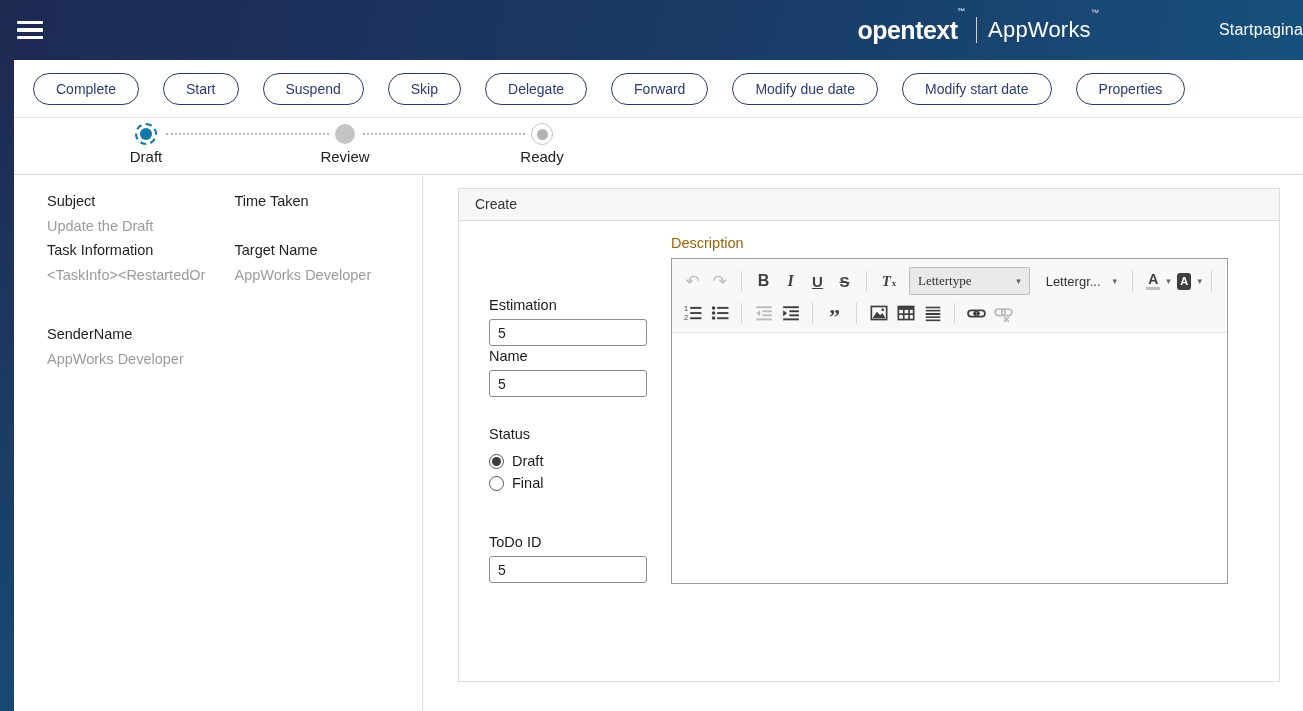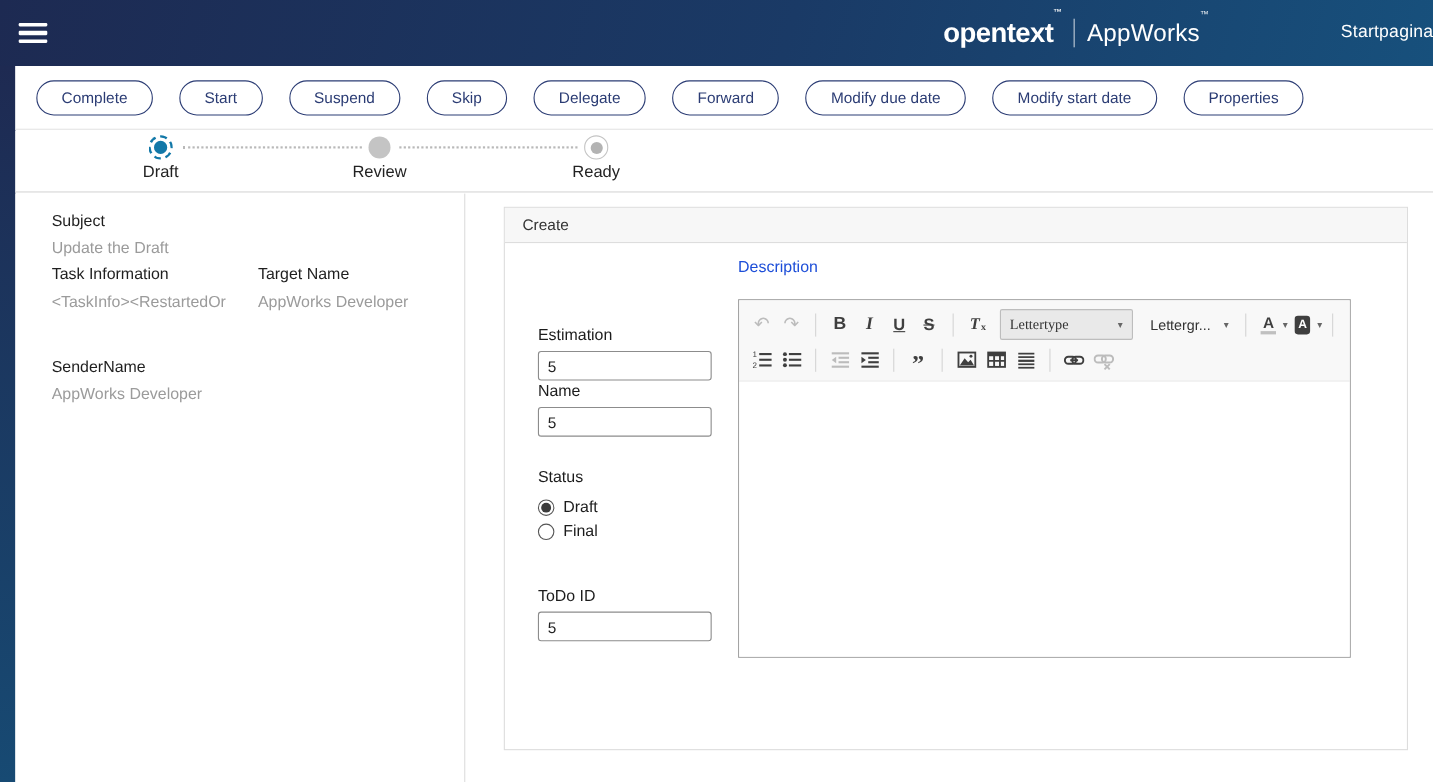--- a/index.html
+++ b/index.html
@@ -69,21 +69,21 @@
   .form-input{width:100%;height:27px;border:1px solid #8c8c8c;border-radius:3px;padding:0 8px;
     font-size:14px;color:#222;box-sizing:border-box;font-family:"Liberation Sans",sans-serif;background:#fff;}
   .mt-14{margin-top:2px;} .mt-12{margin-top:29px;} .mt-40{margin-top:40px;}
   .radio-group{margin-top:8px;}
   .radio-row{display:flex;align-items:center;gap:8px;height:22px;font-size:14.5px;color:#1c1c1c;cursor:pointer;}
   .radio{width:15px;height:15px;border:1px solid #555;border-radius:50%;box-sizing:border-box;position:relative;background:#fff;}
   .radio.checked::after{content:"";position:absolute;inset:2px;background:#3c3c3c;border-radius:50%;}
 
   
   .description{position:absolute;left:212px;top:46px;width:557px;}
-  .desc-label{font-size:14.5px;color:#1d4ed8;margin-bottom:21px;}
+  .desc-label{font-size:14.5px;color:#a16207;margin-bottom:7px;}
   .editor{border:1px solid #9b9b9b;width:557px;height:326px;box-sizing:border-box;background:#fff;
     display:flex;flex-direction:column;}
   .ed-toolbar{background:#f8f8f8;border-bottom:1px solid #e6e6e6;padding:5px 8px 4px;}
   .ed-row{display:flex;align-items:center;gap:2px;}
   .ed-row-1{height:34px;} .ed-row-2{height:30px;}
   .ed-btn{min-width:25px;height:25px;display:flex;align-items:center;justify-content:center;
     color:#3f3f3f;font-size:15px;cursor:pointer;border-radius:2px;user-select:none;}
   .ed-btn.disabled{color:#bcbcbc;}
   .glyph-undo{font-size:17px;font-family:"DejaVu Sans",sans-serif;}
   .b-bold{font-weight:700;font-size:16px;}
@@ -163,20 +163,24 @@
   </div>
 
   <div class="content">
 
     <div class="task-panel">
       <div class="trow trow-1">
         <div class="tfield">
           <div class="flabel">Subject</div>
           <div class="fvalue">Update the Draft</div>
         </div>
+        <div class="tfield">
+          <div class="flabel">Time Taken</div>
+          <div class="fvalue"></div>
+        </div>
       </div>
       <div class="trow trow-2">
         <div class="tfield">
           <div class="flabel">Task Information</div>
           <div class="fvalue">&lt;TaskInfo&gt;&lt;RestartedOr</div>
         </div>
         <div class="tfield">
           <div class="flabel">Target Name</div>
           <div class="fvalue">AppWorks Developer</div>
         </div>

